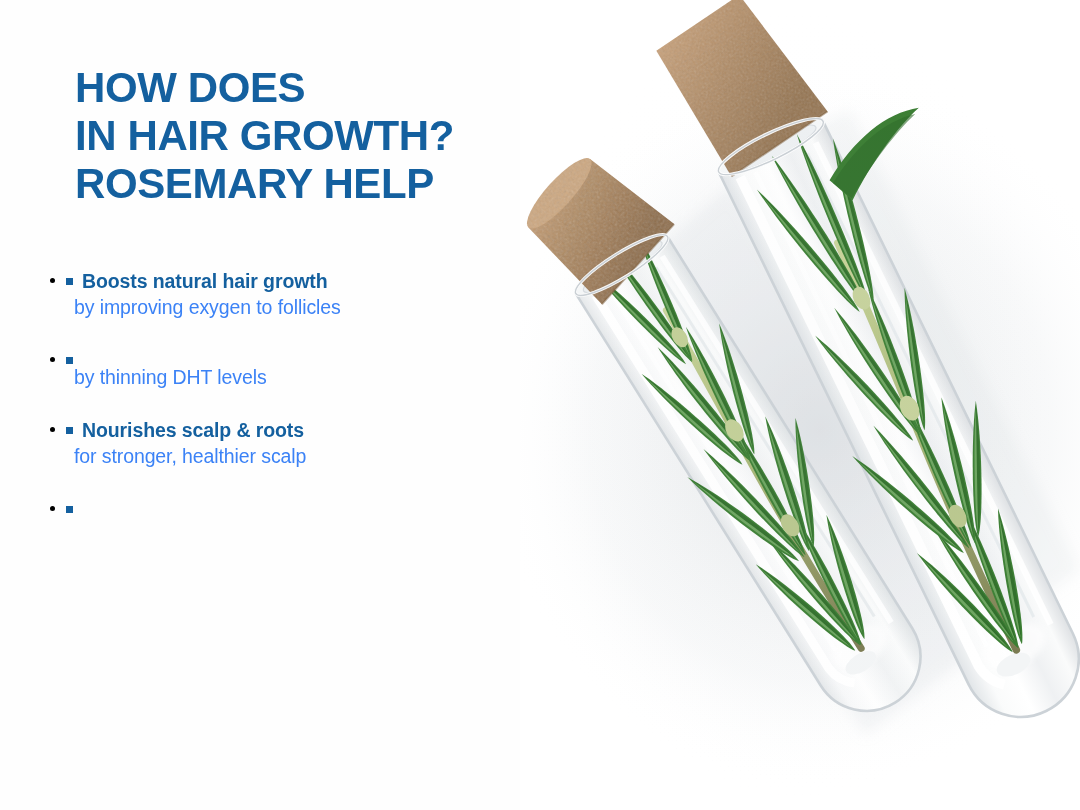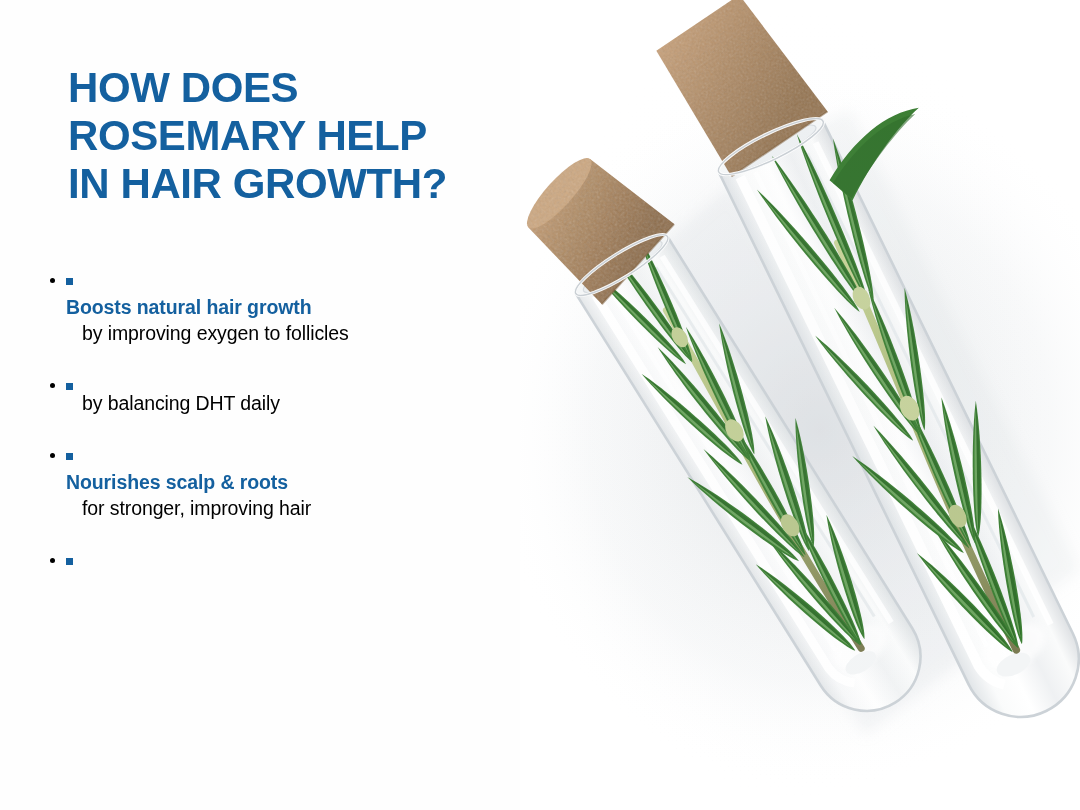--- a/index.html
+++ b/index.html
@@ -27,21 +27,21 @@
     overflow:hidden;
     background:
       radial-gradient(ellipse 420px 300px at 80% 12%, #ffffff 0%, #fbfbfc 55%, #f6f7f8 100%),
       linear-gradient(160deg,#ffffff 0%,#fafbfb 45%,#f4f5f6 100%);
   }
   .photo svg { display:block; width:100%; height:100%; }
 
   
   .headline {
     position:absolute;
-    left:68px; top:64px;
+    left:75px; top:64px;
     width:520px;
     font-size:42px;
     font-weight:700;
     line-height:48px;
     letter-spacing:-0.4px;
     color:#14609f;
     text-transform:uppercase;
   }
   .headline .hl-line { display:block; white-space:nowrap; }
 
@@ -50,42 +50,41 @@
     left:66px; top:268px;
     width:470px;
   }
   .bullet { margin-bottom:26px; }
   .bullet:last-child { margin-bottom:0; }
 
   .bullet-main {
     display:flex;
     align-items:flex-start;
     gap:9px;
-    flex-direction:column;
   }
   .bullet-marker {
     flex:0 0 auto;
     width:7px; height:7px;
     background:#14609f;
     margin-top:10px;
   }
   .bullet-title {
     font-size:19.5px;
     font-weight:700;
     line-height:26px;
     color:#14609f;
     letter-spacing:-0.1px;
     white-space:nowrap;
   }
   .bullet-sub {
-    margin-left:16px;
+    margin-left:8px;
     font-size:19.5px;
     font-weight:400;
     line-height:27px;
-    color:#000000;
+    color:#3b82f6;
     letter-spacing:-0.1px;
     white-space:nowrap;
   }
 </style>
 </head>
 <body>
 
 <div id="poster">
 
   <div class="photo">
@@ -287,47 +286,47 @@
         <ellipse cx="374" cy="120" rx="58" ry="13" fill="none" stroke="#ffffff" stroke-width="3.4" opacity="0.95"></ellipse>
         <ellipse cx="374" cy="120" rx="58" ry="13" fill="none" stroke="#c3cacf" stroke-width="1.4" opacity="0.9"></ellipse>
       </g>
 
       <rect x="0" y="0" width="560" height="810" fill="url(#softShadow)" opacity="0.1"></rect>
     </svg>
   </div>
 
   <h1 class="headline">
     <span class="hl-line">HOW DOES</span>
+    <span class="hl-line">IN HAIR GROWTH?</span>
     <span class="hl-line">ROSEMARY HELP</span>
-    <span class="hl-line">IN HAIR GROWTH?</span>
   </h1>
 
   <ul class="bullets">
 
     <li class="bullet">
       <div class="bullet-main">
         <span class="bullet-marker"></span>
         <span class="bullet-title">Boosts natural hair growth</span>
       </div>
       <div class="bullet-sub">by improving exygen to follicles</div>
     </li>
 
     <li class="bullet">
       <div class="bullet-main">
         <span class="bullet-marker"></span>
       </div>
-      <div class="bullet-sub">by balancing DHT daily</div>
+      <div class="bullet-sub">by thinning DHT levels</div>
     </li>
 
     <li class="bullet">
       <div class="bullet-main">
         <span class="bullet-marker"></span>
         <span class="bullet-title">Nourishes scalp &amp; roots</span>
       </div>
-      <div class="bullet-sub">for stronger, improving hair</div>
+      <div class="bullet-sub">for stronger, healthier scalp</div>
     </li>
 
     <li class="bullet">
       <div class="bullet-main">
         <span class="bullet-marker"></span>
       </div>
     </li>
 
   </ul>
 

